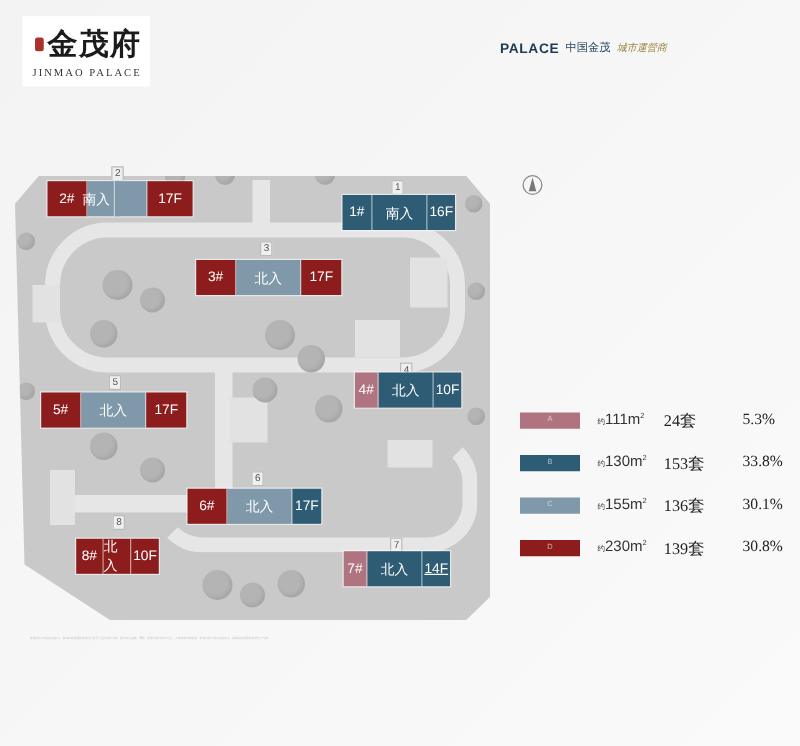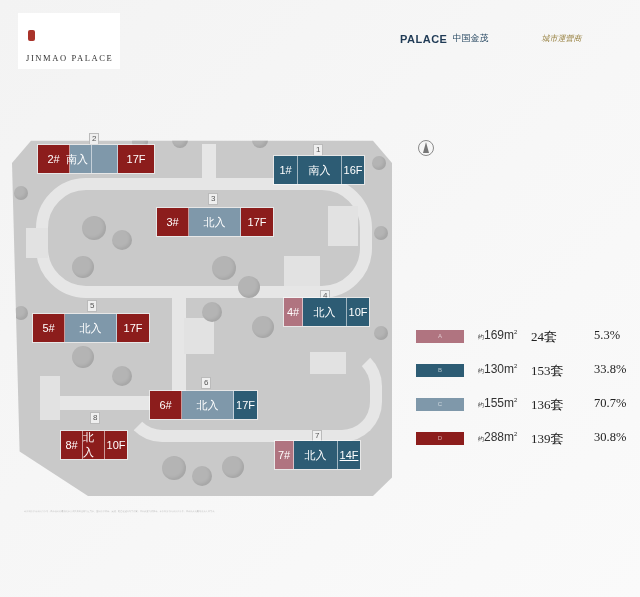--- a/index.html
+++ b/index.html
@@ -22,21 +22,21 @@
   }
   .logo .en {
     position:absolute; left:8px; top:40px; font-family:"Liberation Serif", serif;
     font-size:8.5px; letter-spacing:1.6px; color:#333;
   }
   .brand {
     position:absolute; left:400px; top:32px; display:flex; align-items:center; gap:5px;
   }
   .brand .jm { font-family:"Liberation Sans", sans-serif; font-weight:bold; font-size:11px; color:#1f3a55; letter-spacing:0.5px; }
   .brand .cn1 { font-family:"DejaVu Serif", serif; font-size:9px; color:#2a4a63; }
-  .brand .cn2 { font-family:"DejaVu Serif", serif; font-size:8px; color:#9a8445; font-style:italic;margin-left:48px; }
+  .brand .cn2 { font-family:"DejaVu Serif", serif; font-size:8px; color:#9a8445; font-style:italic; }
 
   .site {
     position:absolute; left:12px; top:126px; width:380px; height:370px;
     background:#c9c9c9; border-radius:18px;
     clip-path: polygon(5% 4%, 95% 4%, 100% 10%, 100% 95%, 95% 100%, 20% 100%, 2% 88%, 0 10%);
   }
   .tree {
     position:absolute; border-radius:50%; background:#b4b4b4; box-shadow: inset -2px -2px 3px rgba(0,0,0,0.08);
   }
   .road {
@@ -94,20 +94,21 @@
   .disclaimer {
     position:absolute; left:24px; top:509px; width:366px; font-size:2.2px; line-height:4px; color:#c4c4c4;
     word-break:break-all;
   }
 </style>
 </head>
 <body>
 
 <div class="logo">
   <div class="seal"></div>
+  <div class="cn">金茂府</div>
   <div class="en">JINMAO PALACE</div>
 </div>
 
 <div class="brand">
   <span class="jm">PALACE</span>
   <span class="cn1">中国金茂</span>
   <span class="cn2">城市運營商</span>
 </div>
 
 <div class="site">
@@ -205,37 +206,37 @@
   <div class="seg B" style="width:22px;text-decoration:underline;">14F</div>
 </div>
 
 <div class="compass">
   <div class="needle"></div>
 </div>
 
 <div class="legend">
   <div class="legend-row">
     <div class="swatch A">A</div>
-    <div class="area"><small>约</small><span>169m</span><sup>2</sup></div>
+    <div class="area"><small>约</small><span>111m</span><sup>2</sup></div>
     <div class="units">24套</div>
     <div class="pct">5.3%</div>
   </div>
   <div class="legend-row">
     <div class="swatch B">B</div>
     <div class="area"><small>约</small><span>130m</span><sup>2</sup></div>
     <div class="units">153套</div>
     <div class="pct">33.8%</div>
   </div>
   <div class="legend-row">
     <div class="swatch C">C</div>
     <div class="area"><small>约</small><span>155m</span><sup>2</sup></div>
     <div class="units">136套</div>
-    <div class="pct">70.7%</div>
+    <div class="pct">30.1%</div>
   </div>
   <div class="legend-row">
     <div class="swatch D">D</div>
-    <div class="area"><small>约</small><span>288m</span><sup>2</sup></div>
+    <div class="area"><small>约</small><span>230m</span><sup>2</sup></div>
     <div class="units">139套</div>
     <div class="pct">30.8%</div>
   </div>
 </div>
 
 <div class="disclaimer">本资料所示内容仅供参考，具体以政府最终批准文件及买卖合同约定为准。图中所示园林、景观、配套设施等均为示意，不构成要约或承诺。本资料所示内容仅供参考，具体以政府最终批准文件为准。</div>
 
 </body></html>

